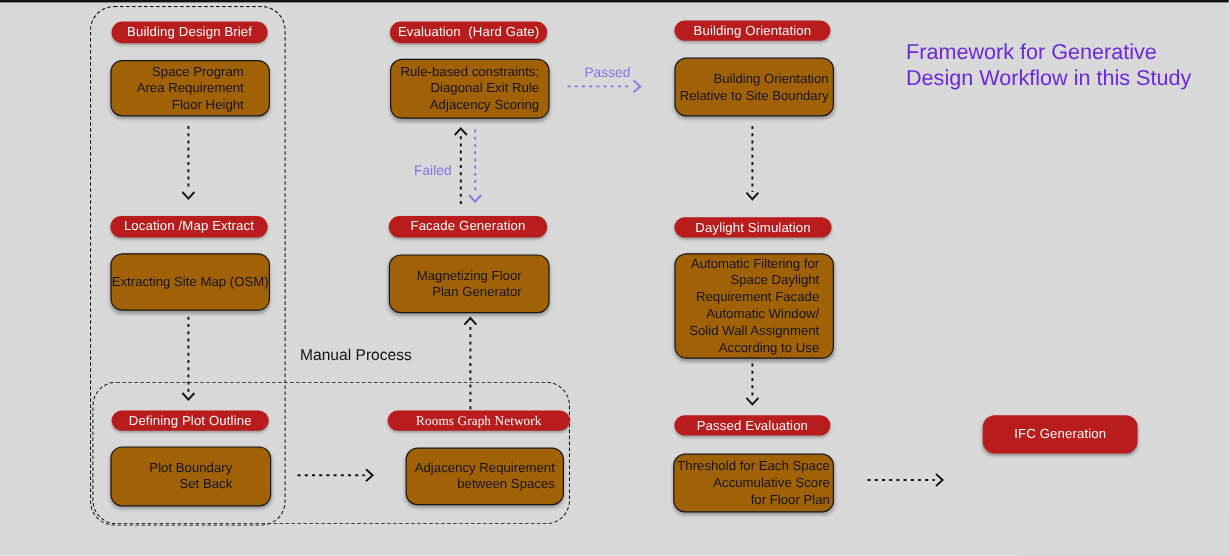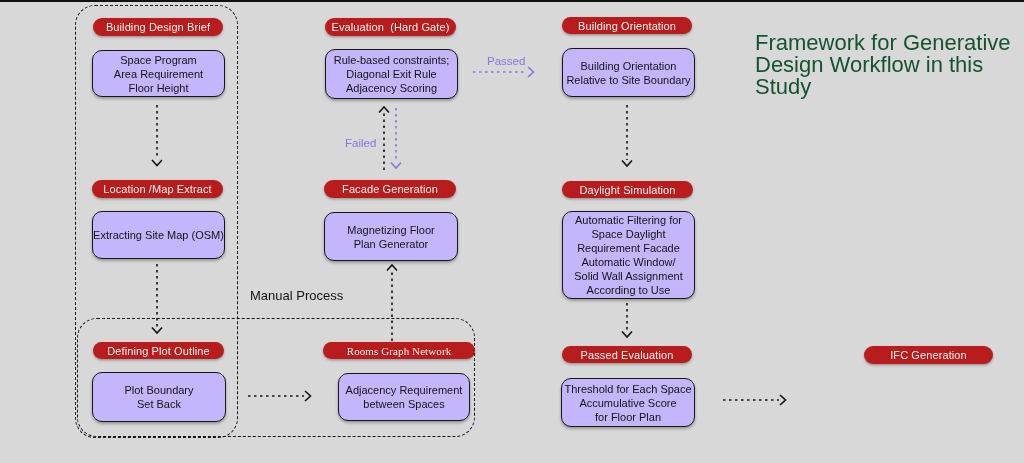--- a/index.html
+++ b/index.html
@@ -35,50 +35,50 @@
     display: flex;
     align-items: center;
     justify-content: center;
     font-size: 11px;
     letter-spacing: 0.1px;
     white-space: pre;
     box-shadow: 0 1.5px 2.5px rgba(0,0,0,0.30);
   }
   .node-box {
     position: absolute;
-    background: #c4b5fd;
+    background: #a16207;
     border: 1.4px solid #161616;
     border-radius: 10px;
     display: flex;
     align-items: center;
     justify-content: center;
-    text-align: center;
+    text-align: right;
     font-size: 11px;
     line-height: 14px;
     color: #141414;
     white-space: pre-line;
     box-shadow: 0 2px 3px rgba(0,0,0,0.30);
   }
   .floating-label {
     position: absolute;
     color: #141414;
     font-size: 13px;
   }
   .flow-label {
     position: absolute;
     font-size: 11.5px;
     color: #8278e2;
   }
   .diagram-title {
     position: absolute;
     left: 755px; top: 32px;
-    font-size: 22px;
+    font-size: 18px;
     line-height: 22px;
     font-weight: 500;
-    color: #14532d;
+    color: #6d28d9;
     white-space: pre-line;
   }
 </style>
 </head>
 <body>
 
 <div class="canvas">
 
   <div class="top-edge"></div>
 
@@ -173,21 +173,21 @@
 Requirement Facade
 Automatic Window/
 Solid Wall Assignment
 According to Use</div>
 
   <div class="pill" style="left:562px; top:346px; width:130px; height:17px;">Passed Evaluation</div>
   <div class="node-box" style="left:561px; top:378px; width:132px; height:47px;">Threshold for Each Space
 Accumulative Score
 for Floor Plan</div>
 
-  <div class="pill" style="left:864px; top:346px; width:129px; height:18px;">IFC Generation</div>
+  <div class="pill" style="left:819px; top:346px; width:129px; height:32px;">IFC Generation</div>
 
   <div class="floating-label" style="left:250px; top:288px;">Manual Process</div>
   <div class="flow-label" style="left:345px; top:137px;">Failed</div>
   <div class="flow-label" style="left:487px; top:55px;">Passed</div>
 
   <div class="diagram-title">Framework for Generative
 Design Workflow in this Study</div>
 
 </div>
 

